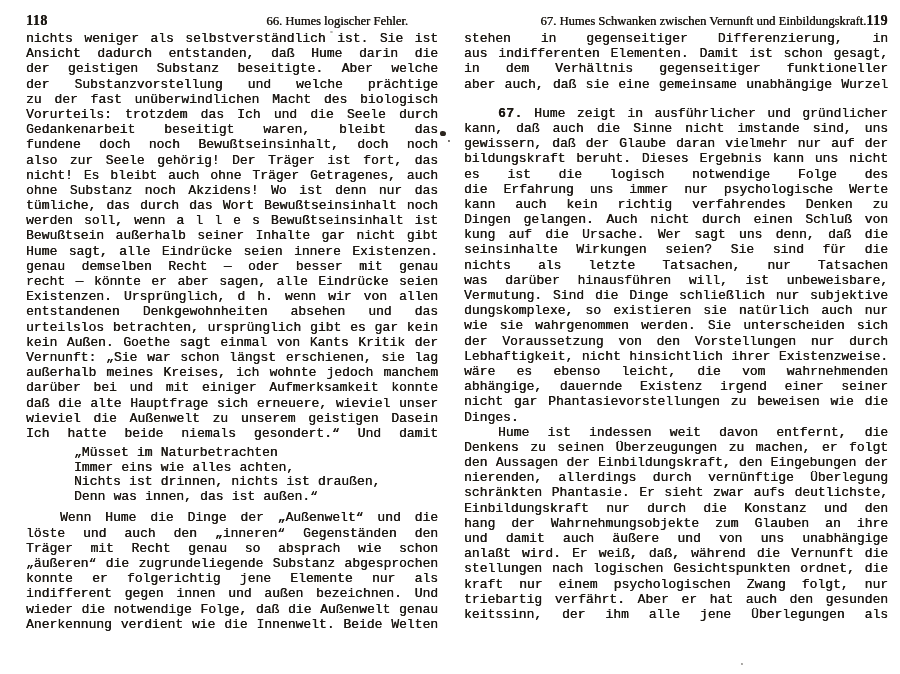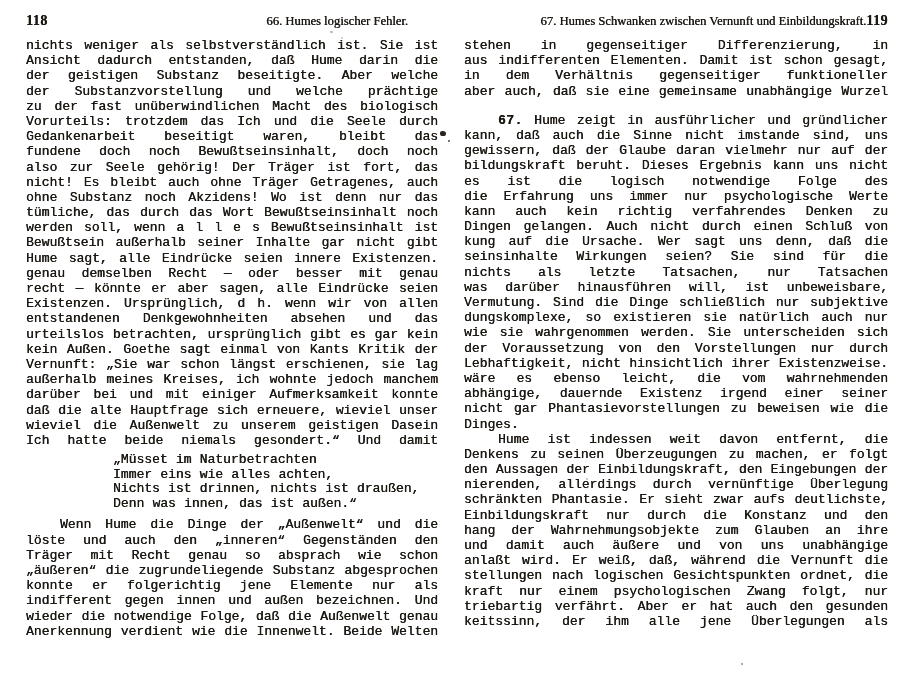--- a/index.html
+++ b/index.html
@@ -13,21 +13,21 @@
     position: relative;
   }
   .spread { position: absolute; inset: 0; }
   .page { position: absolute; top: 13px; }
   .page-left  { left: 26px;  width: 412px; }
   .page-right { left: 464px; width: 424px; }
 
   
   .pagehead {
     display: flex; align-items: baseline;
-    height: 18px; margin-bottom: 7px;
+    height: 18px; margin-bottom: 0;
     font-size: 12.6px;
     text-shadow: 0.3px 0.15px 0 currentColor;
   }
   .pagenum { font-size: 14px; font-weight: bold; letter-spacing: 0.5px; }
   .runhead { flex: 1; text-align: right; white-space: nowrap; }
   .head-spacer { width: 30px; }
 
   
   .pagebody {
     font-size: 13px;
@@ -37,21 +37,21 @@
   }
   .line {
     height: 15.2px; line-height: 15.2px;
     overflow: hidden; white-space: nowrap;
   }
   .line.just {
     white-space: normal;
     text-align: justify;
     text-align-last: justify;
   }
-  .block.verse { margin: 5px 0 6px 87px; }
+  .block.verse { margin: 5px 0 6px 48px; }
   .block.verse .line { height: 14.6px; line-height: 14.6px; }
   .block.space-before { margin-top: 14px; }
   .block.indent .line:first-child { text-indent: 34px; }
   .block b { font-weight: bold; letter-spacing: 0.4px; }
 
   
   .speck { position: absolute; background: #2a241d; border-radius: 40% 60% 50% 50%; }
   .speck-1 { left: 440px; top: 131px; width: 6px; height: 5px; }
   .speck-2 { left: 448px; top: 140px; width: 2px; height: 2px; opacity: .8; }
   .speck-3 { left: 330px; top: 31px; width: 3px; height: 2px; opacity: .35; }

